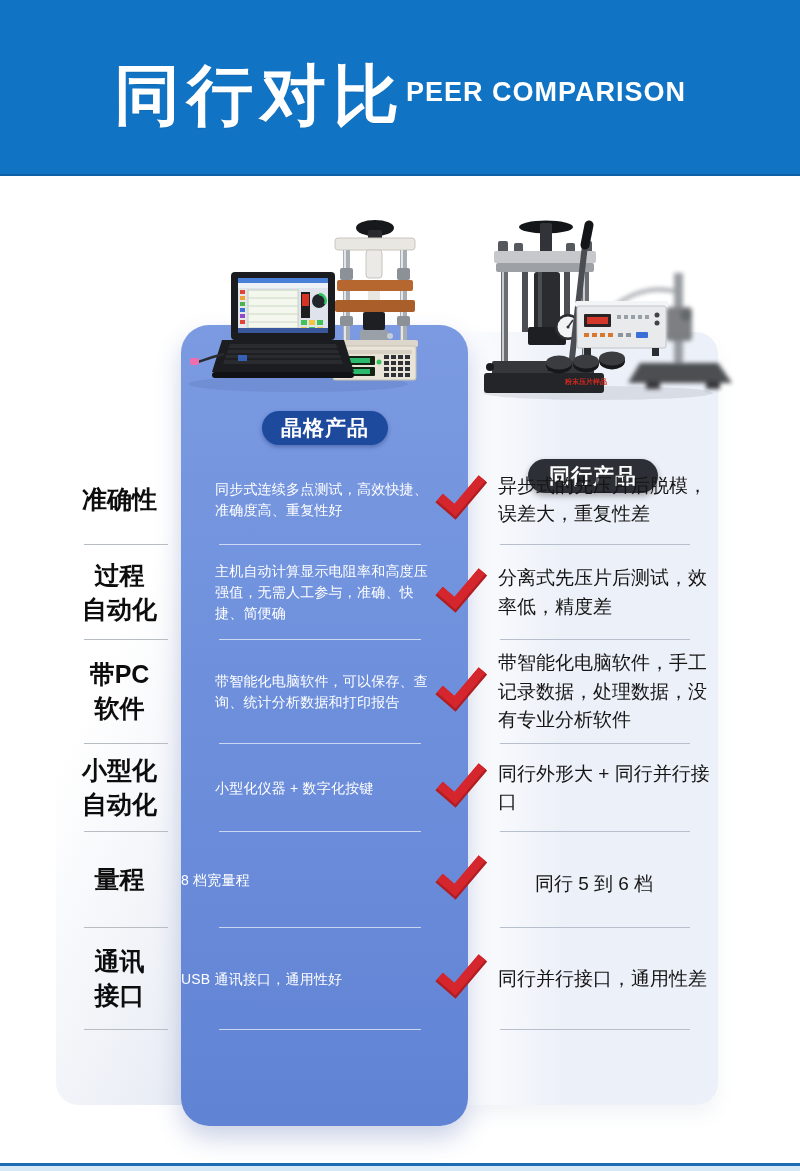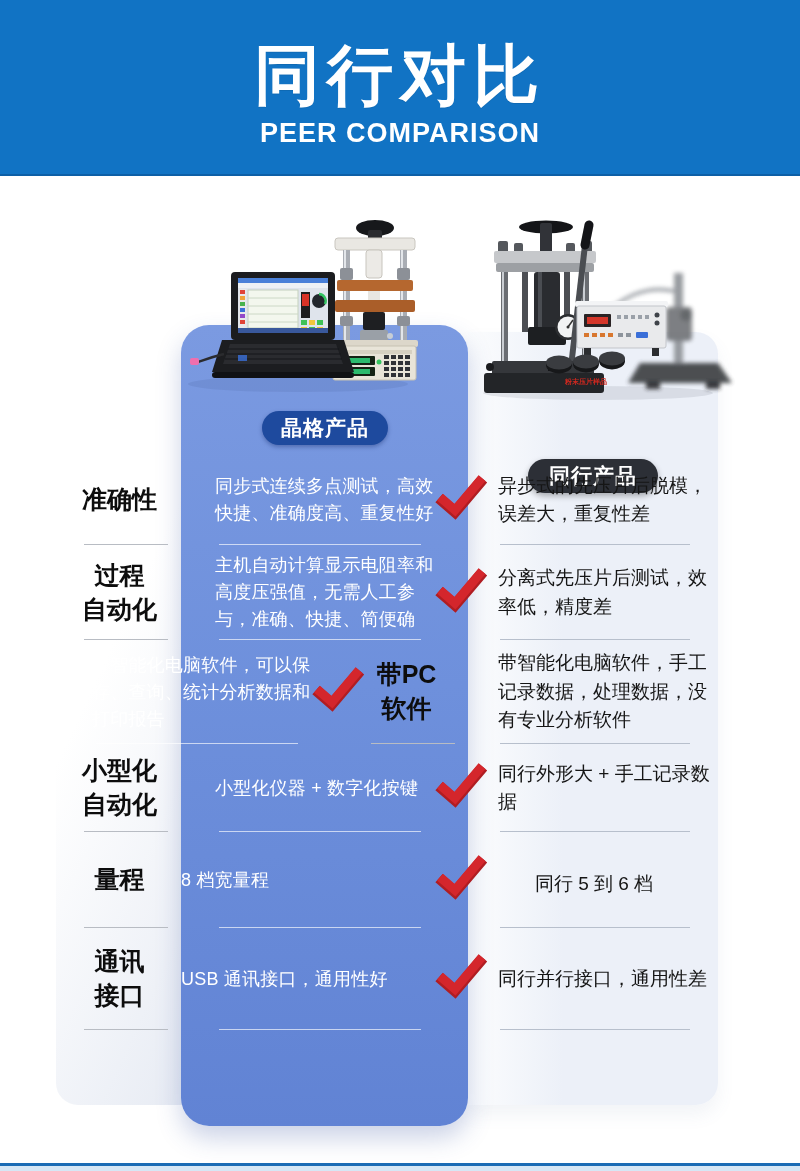--- a/index.html
+++ b/index.html
@@ -6,21 +6,21 @@
   html,body { background:#ffffff; }
   .page {
     position:relative; width:800px; height:1171px; margin:0 auto;
     background:#ffffff; overflow:hidden;
     font-family:"Liberation Sans","DejaVu Sans",sans-serif;
   }
   
   .hero {
     position:absolute; left:0; top:0; width:800px; height:176px;
     background:#1173c4; border-bottom:2px solid #0d5fa6;
-    display:flex; flex-direction:column; align-items:center; justify-content:center;
+    display:flex; flex-direction:row; align-items:center; justify-content:center;
   }
   .hero h1 {
     color:#ffffff; font-size:66px; font-weight:900; letter-spacing:7px;
     line-height:1; margin-top:16px; text-shadow:0 1px 0 rgba(0,0,0,.08);
   }
   .hero .sub {
     color:#ffffff; font-size:27px; font-weight:800; letter-spacing:1px; margin-top:10px;
   }
   
   .panel-left {
@@ -52,21 +52,21 @@
   .rows { position:absolute; left:58px; top:455px; width:662px; }
   .row { display:flex; position:relative; }
   .cell { position:relative; display:flex; align-items:center; }
   .cell-label { width:123px; justify-content:center; }
   .cell-label .lbl {
     font-size:25px; font-weight:700; color:#0d0d0d; text-align:center;
     line-height:1.35; white-space:pre-line;
   }
   .cell-blue { width:287px; }
   .cell-blue .txt {
-    margin-left:34px; width:220px; color:#ffffff; font-size:18px;
+    margin-left:34px; width:220px; color:#ffffff; font-size:14px;
     line-height:1.5; letter-spacing:.2px;
   }
   .row.center-blue .cell-blue .txt { margin-left:0; width:100%; text-align:left; }
   .cell-peer { width:252px; }
   .cell-peer .txt {
     margin-left:30px; width:212px; color:#151515; font-size:19px; line-height:1.5;
   }
   .row.center-peer .cell-peer .txt { margin-left:0; width:100%; text-align:center;margin-top:8px; }
   
   .dv { position:absolute; bottom:0; height:1px; }
@@ -320,33 +320,33 @@
           </svg>
         <i class="dv dv-blue"></i>
         </div>
       <div class="cell cell-peer">
           <p class="txt">分离式先压片后测试，效率低，精度差</p>
           <i class="dv dv-peer"></i>
         </div>
     </div>
 
     <div class="row" style="height:104px">
-      <div class="cell cell-blue">
-          <p class="txt">带智能化电脑软件，可以保存、查询、统计分析数据和打印报告</p>
-        <svg class="check" viewBox="0 0 56 48">
-            <polyline points="7,23 23,37 51,4" fill="none" stroke="#b01d22" stroke-width="11"></polyline>
-            <polyline points="8,22 23,35 50,3" fill="none" stroke="#d4262c" stroke-width="9"></polyline>
-          </svg>
-        <i class="dv dv-blue"></i>
-        </div>
       <div class="cell cell-label">
           <span class="lbl">带PC
 软件</span>
           <i class="dv dv-label"></i>
         </div>
+      <div class="cell cell-blue">
+          <p class="txt">带智能化电脑软件，可以保存、查询、统计分析数据和打印报告</p>
+        <svg class="check" viewBox="0 0 56 48">
+            <polyline points="7,23 23,37 51,4" fill="none" stroke="#b01d22" stroke-width="11"></polyline>
+            <polyline points="8,22 23,35 50,3" fill="none" stroke="#d4262c" stroke-width="9"></polyline>
+          </svg>
+        <i class="dv dv-blue"></i>
+        </div>
       <div class="cell cell-peer">
           <p class="txt">带智能化电脑软件，手工记录数据，处理数据，没有专业分析软件</p>
           <i class="dv dv-peer"></i>
         </div>
     </div>
 
     <div class="row" style="height:88px">
       <div class="cell cell-label">
           <span class="lbl">小型化
 自动化</span>
@@ -354,21 +354,21 @@
         </div>
       <div class="cell cell-blue">
           <p class="txt">小型化仪器 + 数字化按键</p>
         <svg class="check" viewBox="0 0 56 48">
             <polyline points="7,23 23,37 51,4" fill="none" stroke="#b01d22" stroke-width="11"></polyline>
             <polyline points="8,22 23,35 50,3" fill="none" stroke="#d4262c" stroke-width="9"></polyline>
           </svg>
         <i class="dv dv-blue"></i>
         </div>
       <div class="cell cell-peer">
-          <p class="txt">同行外形大 + 手工记录数据</p>
+          <p class="txt">同行外形大 + 同行并行接口</p>
           <i class="dv dv-peer"></i>
         </div>
     </div>
 
     <div class="row center-blue center-peer" style="height:96px">
       <div class="cell cell-label">
           <span class="lbl">量程</span>
           <i class="dv dv-label"></i>
         </div>
       <div class="cell cell-blue">

